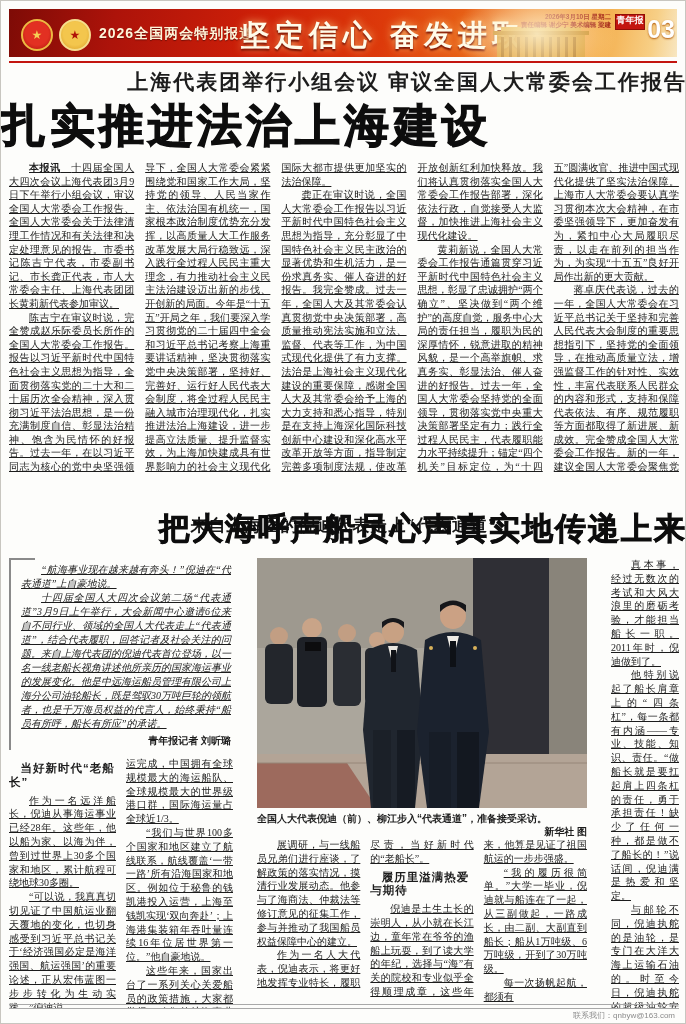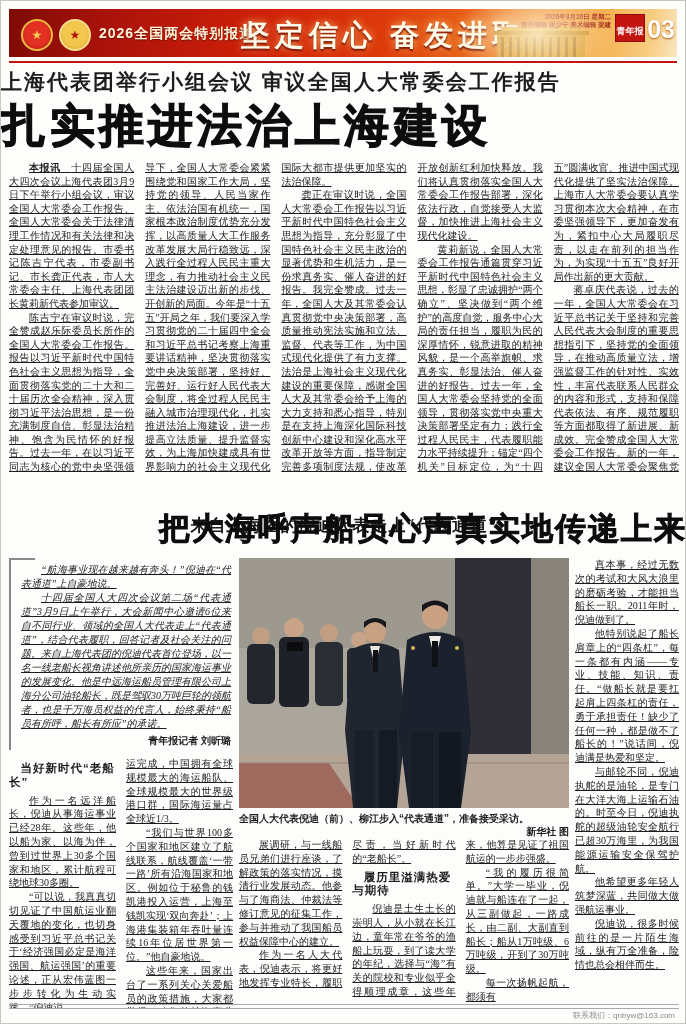--- a/index.html
+++ b/index.html
@@ -19,45 +19,45 @@
   .emblem.cppcc{left:50px;background:radial-gradient(circle at 50% 45%,#f3c64d 55%,#d79a22);
     border:2px solid #f6dd8d;color:#b01208;}
   .report-tag{position:absolute;left:90px;top:16px;font-family:"Liberation Sans",sans-serif;
     font-weight:700;font-size:14px;color:#fff5da;letter-spacing:1px;text-shadow:0 1px 1px #70100a;}
   .slogan{position:absolute;left:232px;top:7px;font-family:"Liberation Sans",sans-serif;
     font-weight:900;font-size:29px;letter-spacing:5px;color:#fffbe9;
     text-shadow:0 2px 2px #7a1202,0 0 8px rgba(255,214,130,.9);}
   .hall{position:absolute;right:88px;bottom:0;}
   .mast-dates{position:absolute;right:66px;top:4px;text-align:right;font-size:6.5px;
     line-height:8px;color:#9c1408;font-family:"Liberation Sans",sans-serif;font-weight:700;}
-  .mast-logo{position:absolute;right:32px;top:5px;width:30px;height:28px;background:#c3150f;
+  .mast-logo{position:absolute;right:32px;top:5px;width:30px;height:16px;background:#c3150f;
     border:1px solid #8f0d06;color:#fff;font-family:"Liberation Serif",serif;font-weight:700;
-    font-size:9px;line-height:11px;text-align:center;padding-top:11px;box-sizing:border-box;}
+    font-size:9px;line-height:11px;text-align:center;padding-top:0;box-sizing:border-box;}
   .page-num{position:absolute;right:2px;top:6px;font-family:"Liberation Sans",sans-serif;
     font-weight:700;font-size:25px;color:#ffffff;text-shadow:0 1px 2px #b35a08;}
   .rule-red{position:absolute;left:8px;top:60px;width:668px;height:2px;background:#c3150f;}
   
-  .kicker1{position:absolute;left:0;top:67px;width:686px;text-align:left;
+  .kicker1{position:absolute;left:0;top:67px;width:686px;text-align:right;
     font-family:"Liberation Sans",sans-serif;font-weight:700;font-size:21px;
     letter-spacing:2px;color:#1d1d1d;}
   .headline1{position:absolute;left:0;top:95px;width:686px;text-align:left;
     font-family:"Liberation Sans",sans-serif;font-weight:900;font-size:45px;
     letter-spacing:4px;color:#0d0d0d;-webkit-text-stroke:1.2px #0d0d0d;}
   .a1-body{position:absolute;left:8px;top:160px;width:670px;height:320px;overflow:hidden;
     column-count:5;column-gap:11px;font-size:10px;line-height:13.6px;text-align:justify;}
   .para{margin:0;text-indent:2em;text-align:justify;text-decoration:underline;}
   .lead-tag{font-family:"Liberation Sans",sans-serif;font-weight:700;}
   
   .kicker2{position:absolute;left:0;top:513px;width:686px;text-align:center;
     font-family:"Liberation Sans",sans-serif;font-weight:700;font-size:17px;
     letter-spacing:1px;color:#161616;}
   .headline2{position:absolute;left:0;top:507px;width:686px;text-align:right;
     font-family:"Liberation Sans",sans-serif;font-weight:900;font-size:31px;
     letter-spacing:2px;color:#0d0d0d;-webkit-text-stroke:.8px #0d0d0d;}
-  .a2{position:absolute;left:8px;top:557px;width:670px;height:450px;display:flex;gap:6px;justify-content:space-between;}
+  .a2{position:absolute;left:8px;top:557px;width:670px;height:450px;display:flex;gap:24px;justify-content:space-between;}
   .a2-left{width:224px;display:flex;flex-direction:column;}
   .intro{position:relative;border-left:2px solid #8a8a8a;padding:5px 2px 2px 10px;
     font-style:italic;font-size:10px;line-height:14px;}
   .intro::before{content:"";position:absolute;left:-2px;top:0;width:26px;height:2px;background:#8a8a8a;}
   .byline{text-align:right;font-weight:700;font-style:normal;font-size:10px;margin-top:3px;
     font-family:"Liberation Sans",sans-serif;}
   .left-cols{flex:1;margin-top:7px;column-count:2;column-gap:10px;overflow:hidden;
     font-size:10px;line-height:13.8px;}
   .subhead{font-family:"Liberation Sans",sans-serif;font-weight:700;font-size:11.5px;
     margin:5px 0 4px 0;text-indent:1em;letter-spacing:1px;}

